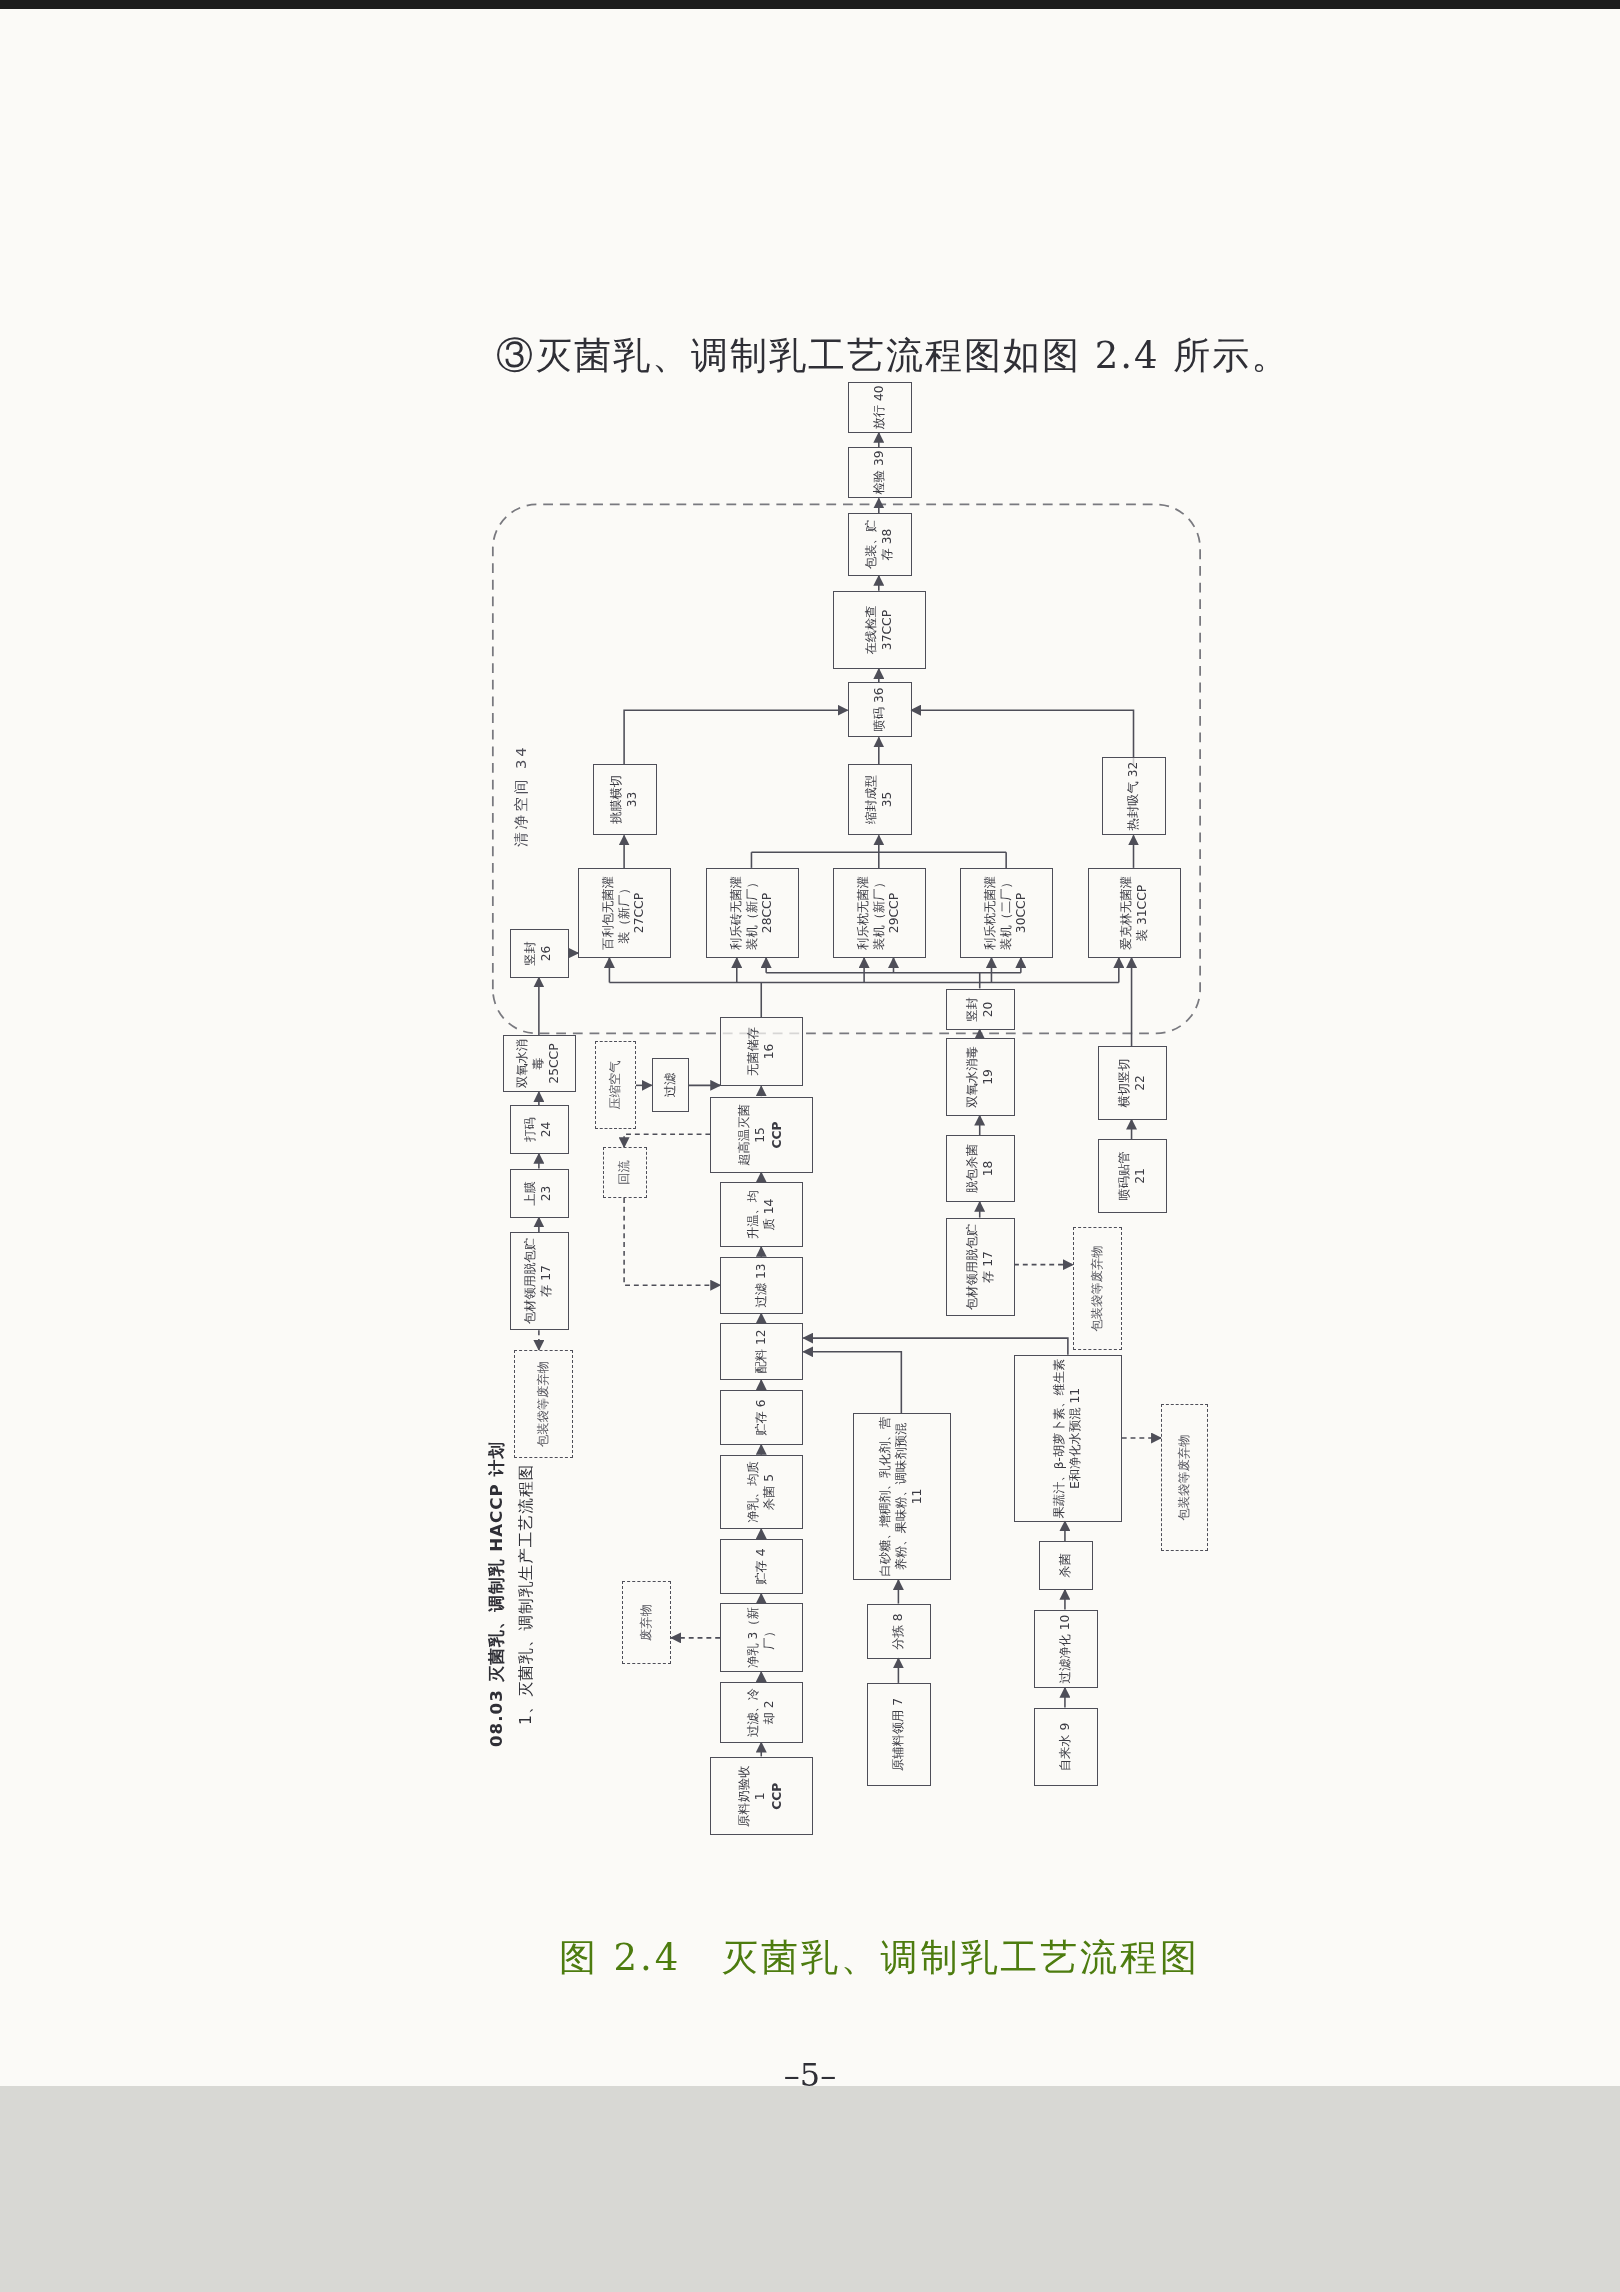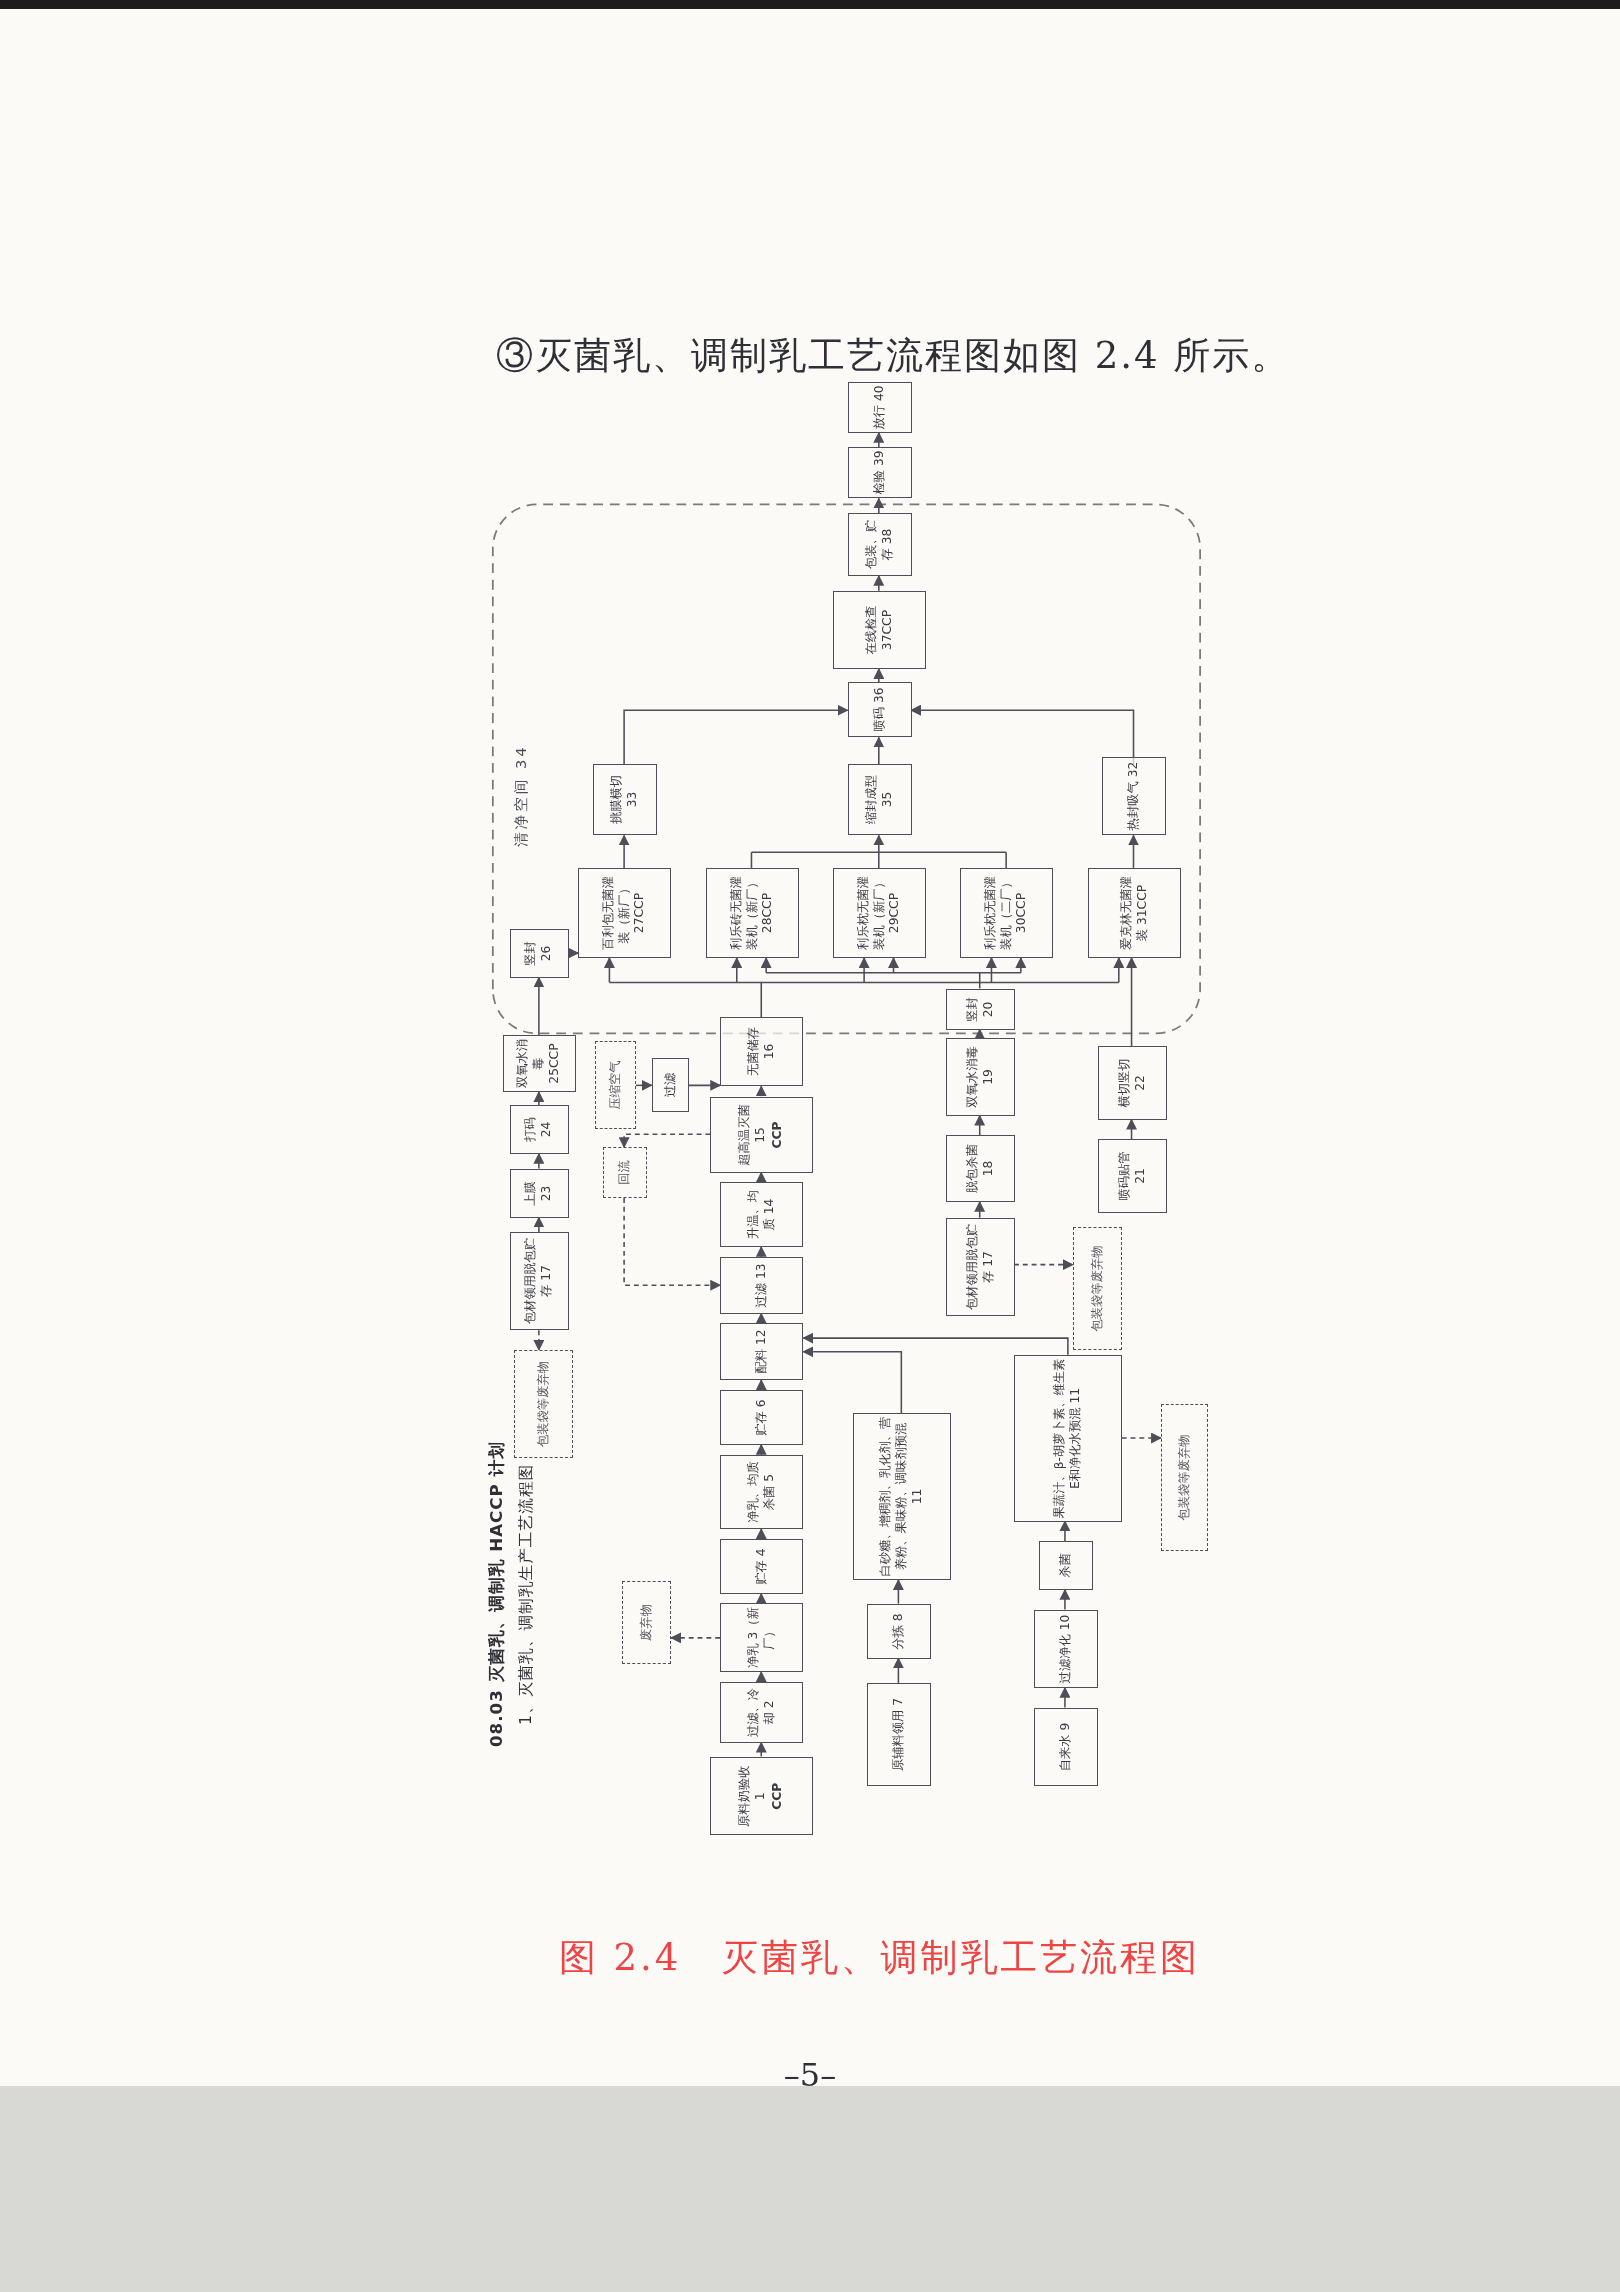--- a/index.html
+++ b/index.html
@@ -11,21 +11,21 @@
   .scan-strip{position:absolute;top:0;left:0;right:0;height:8.8px;background:#1d1d1d;}
   .scan-mark{position:absolute;left:0;top:2152px;width:12.7px;height:57px;background:#2a2a2a;}
   .intro{
     position:absolute;left:496px;top:331px;margin:0;width:1098px;
     font-family:"DejaVu Serif","Liberation Serif",serif;
     font-size:37px;letter-spacing:2px;color:#2f2f36;
   }
   .caption{
     position:absolute;left:559px;top:1933px;margin:0;
     font-family:"DejaVu Serif","Liberation Serif",serif;
-    font-size:37px;letter-spacing:2.9px;color:#ef4444;
+    font-size:37px;letter-spacing:2.9px;color:#4d7c0f;
   }
   .pageno{
     position:absolute;left:0;right:0;top:2056px;margin:0;text-align:center;
     font-family:"DejaVu Serif","Liberation Serif",serif;
     font-size:32px;color:#2f2f36;
   }
   
   .landscape{
     position:absolute;left:127px;top:718px;width:1485px;height:769px;
     transform:rotate(-90deg);transform-origin:center center;

